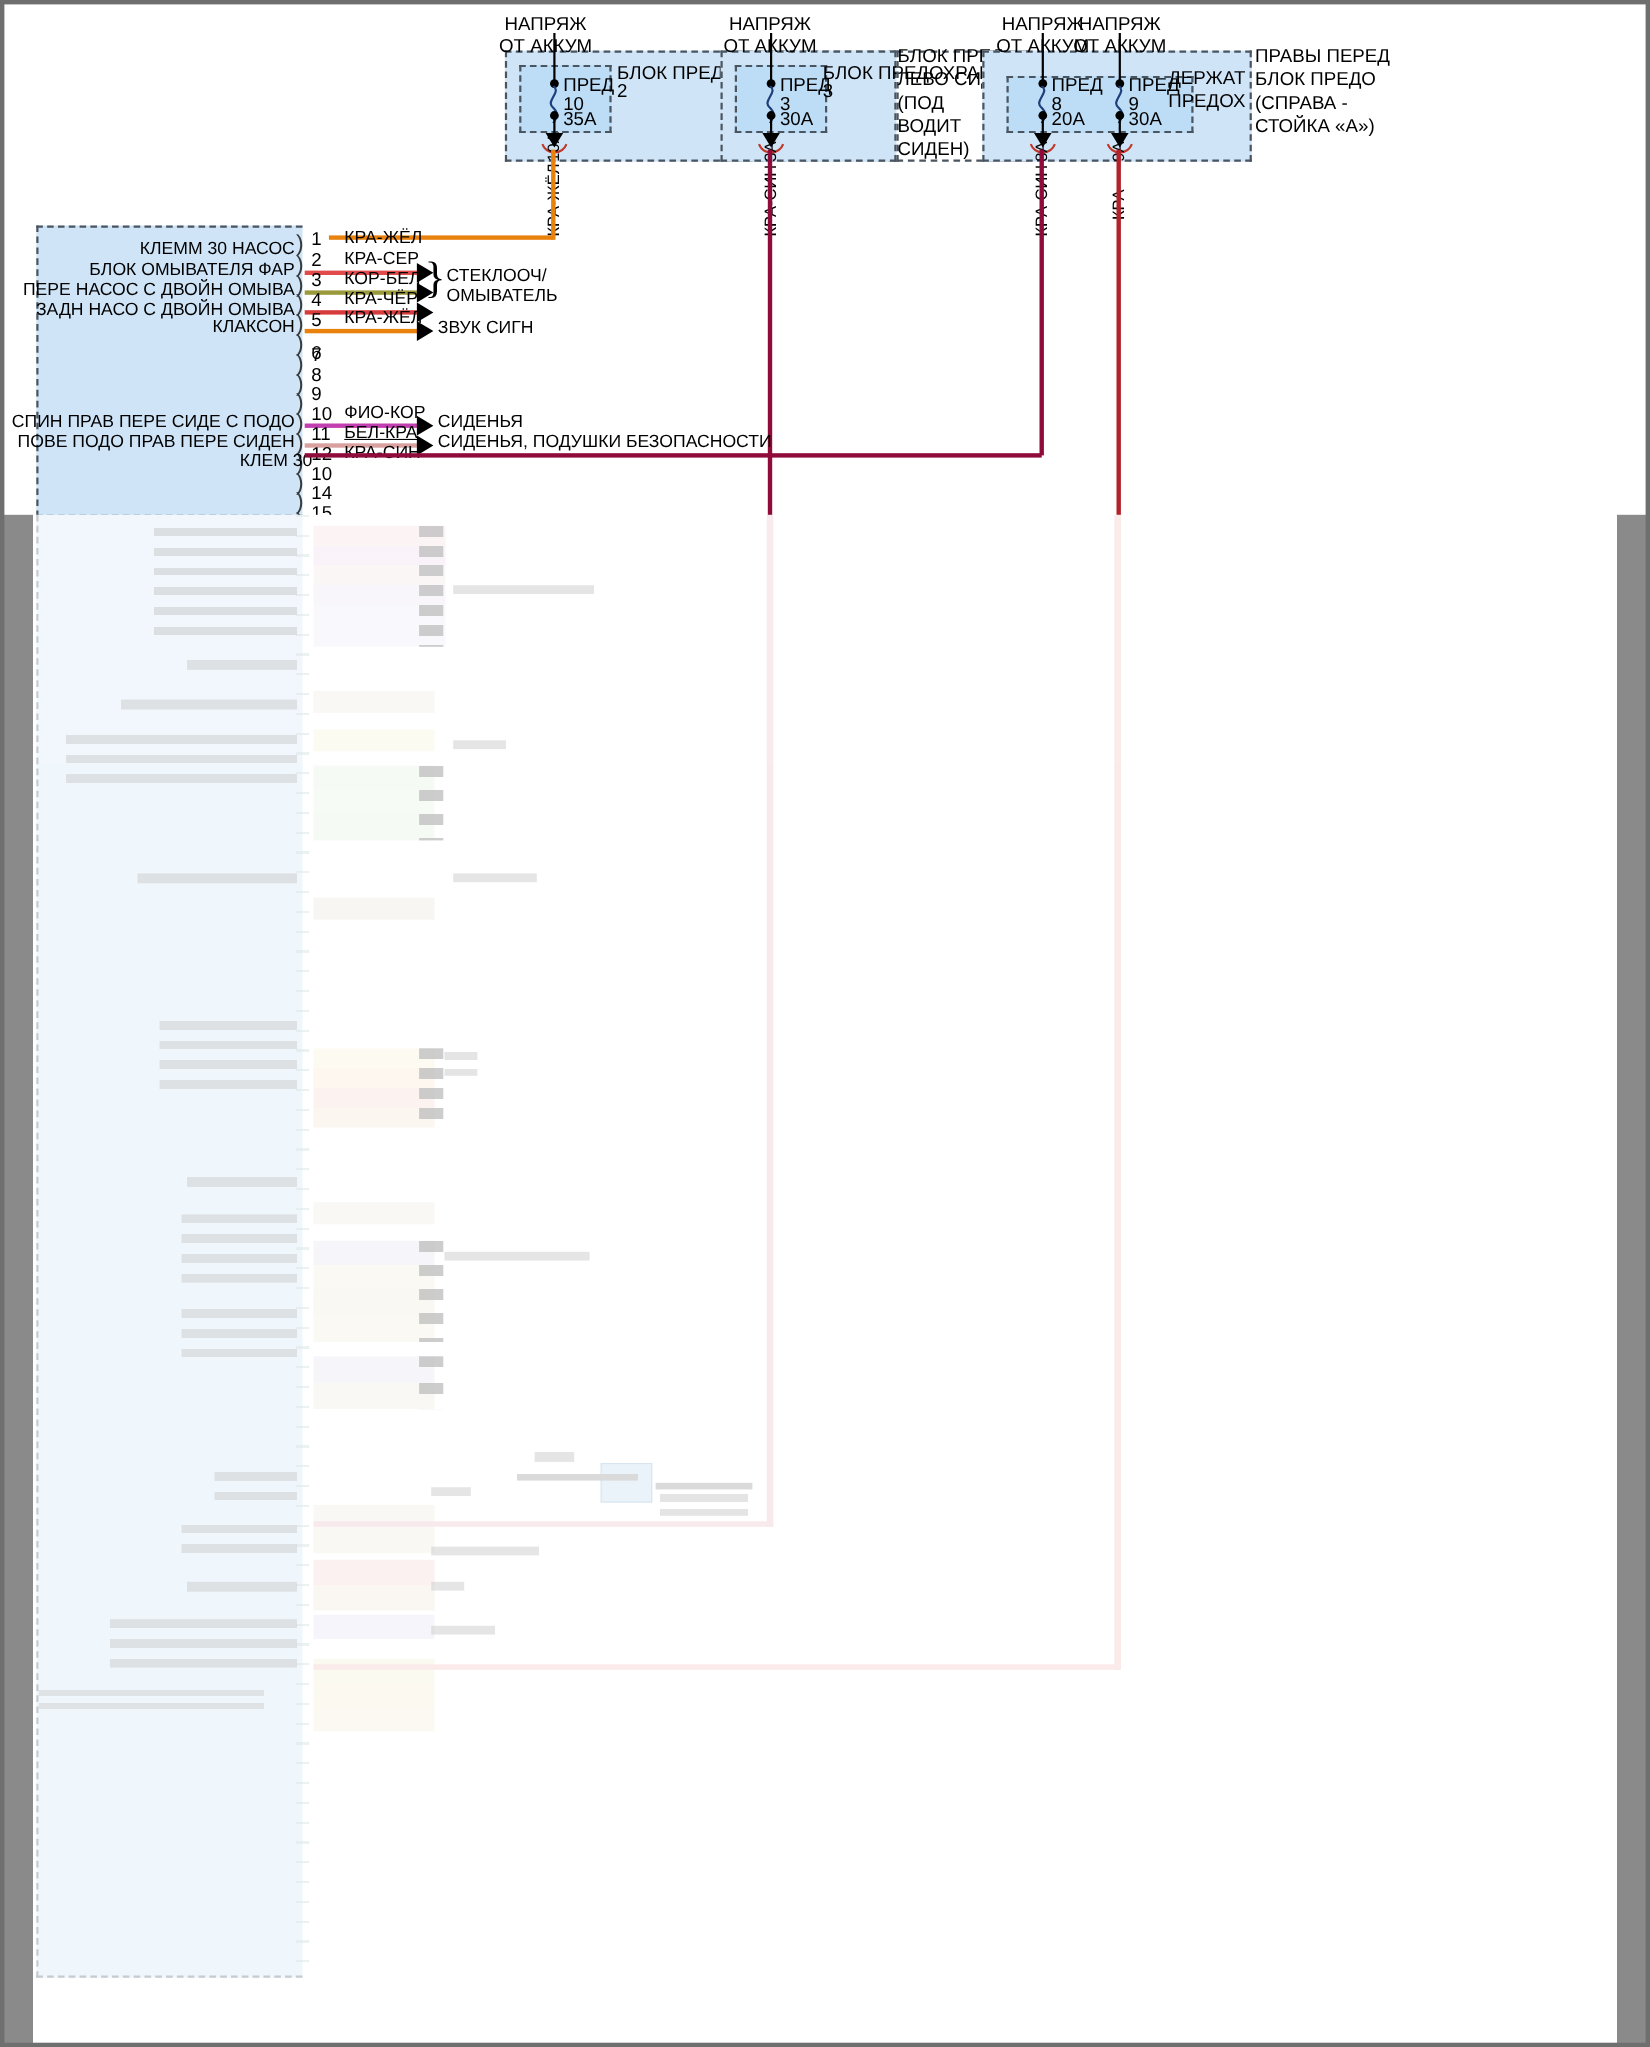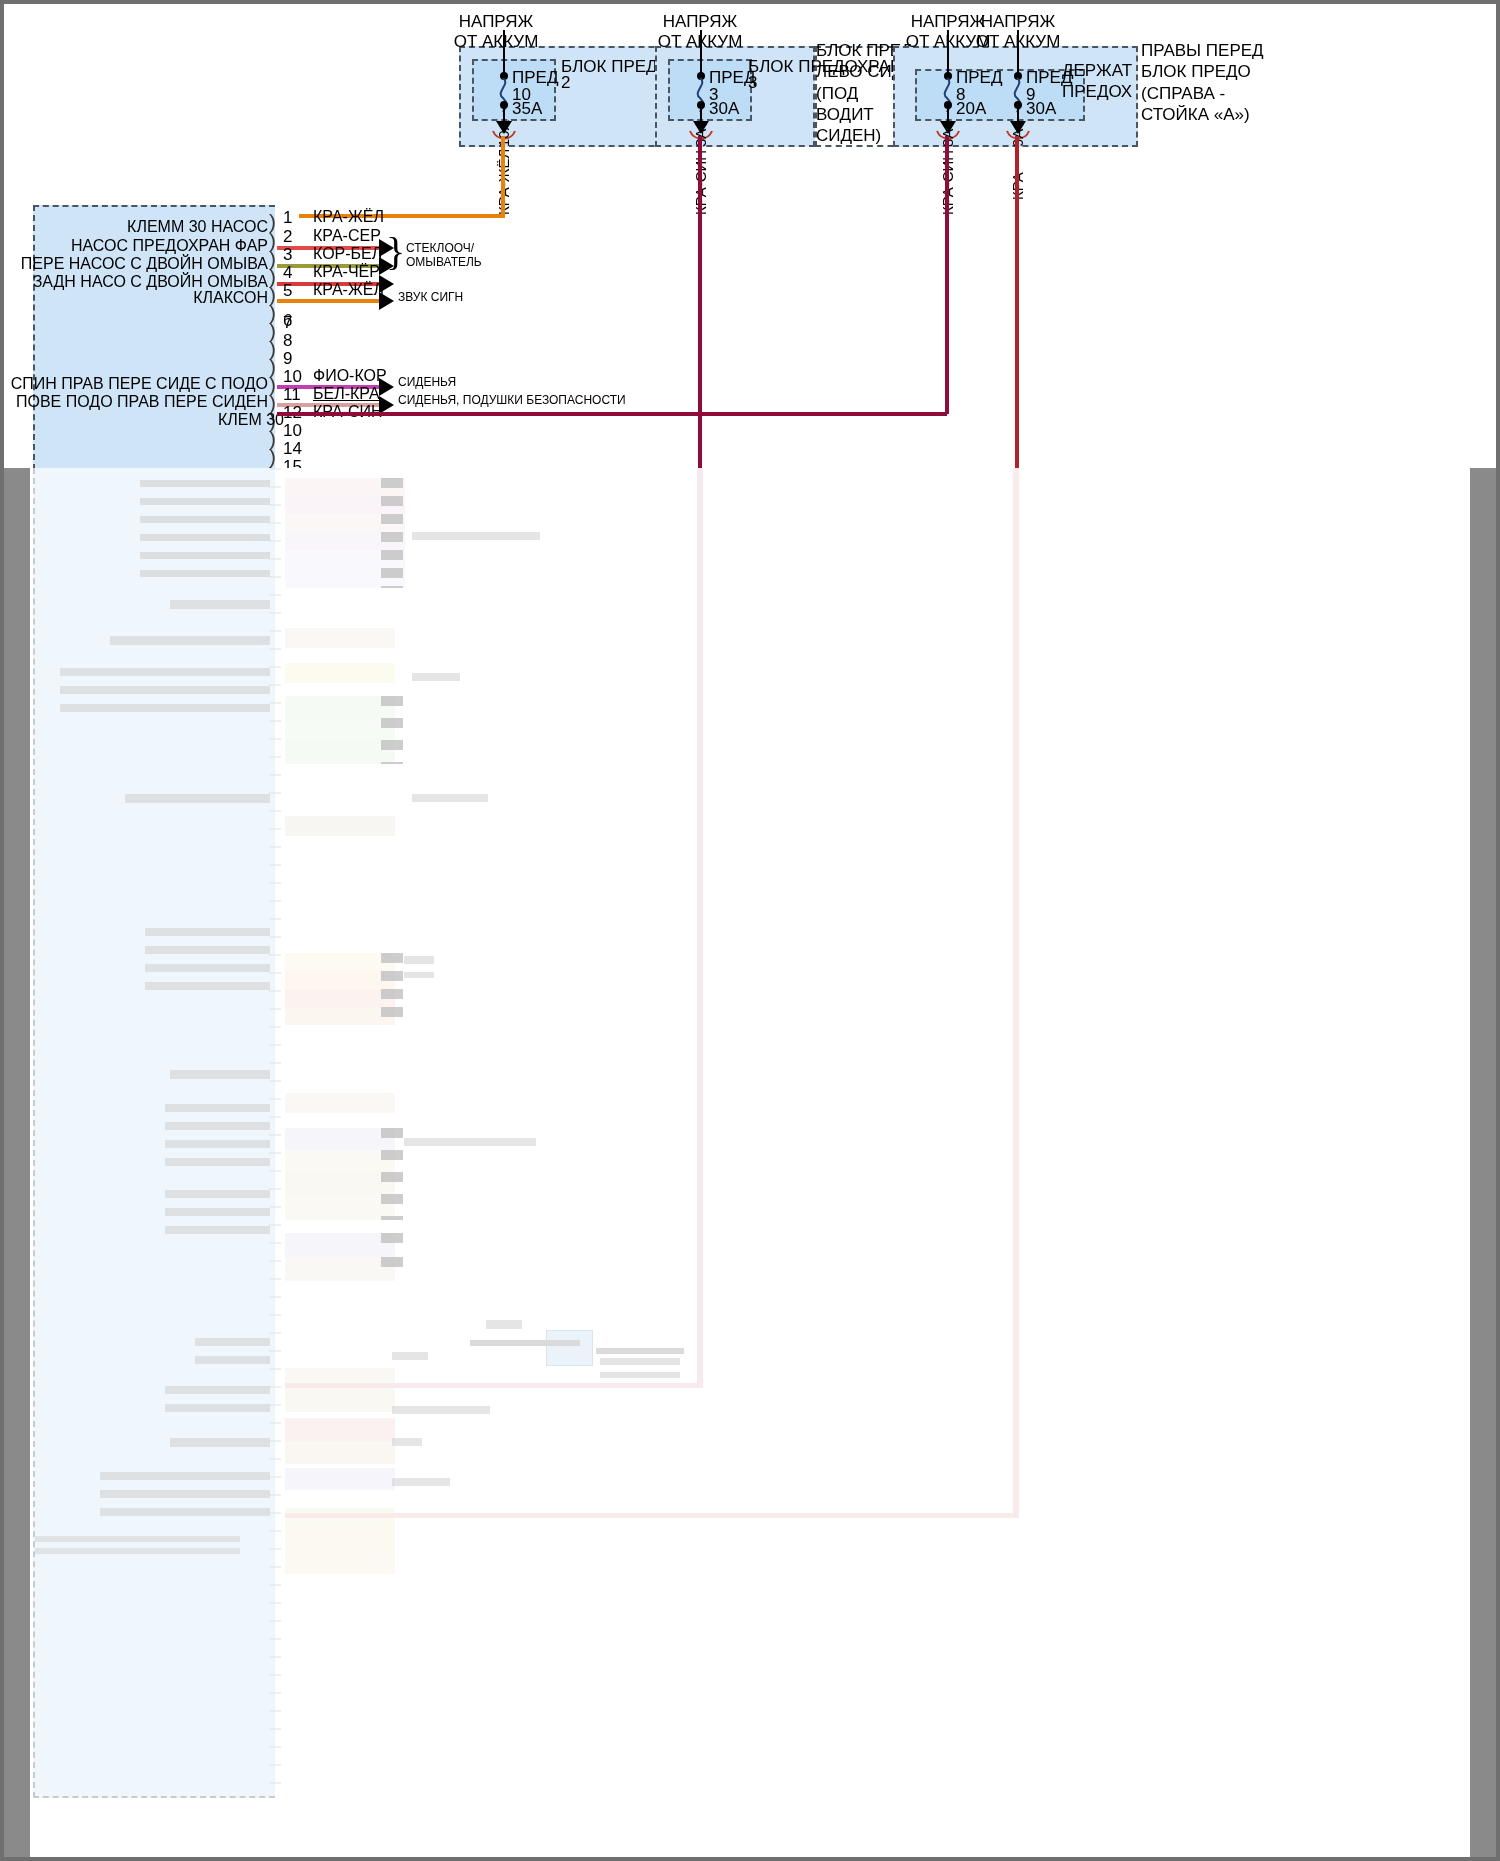--- a/index.html
+++ b/index.html
@@ -21,21 +21,21 @@
 
   
   .arrow{position:absolute;width:0;height:0;border-top:9px solid transparent;border-bottom:9px solid transparent;border-left:15px solid #000;}
   .arrdown{position:absolute;width:0;height:0;border-left:8px solid transparent;border-right:8px solid transparent;border-top:13px solid #000;}
 
   
   .pin{position:absolute;font-size:21px;color:#3a3a3a;line-height:1;}
   .pinnum{position:absolute;font-size:17px;color:#000;}
   .pinlbl{position:absolute;font-size:16px;color:#000;text-align:right;white-space:nowrap;}
   .wirelbl{position:absolute;font-size:16px;color:#000;white-space:nowrap;}
-  .destlbl{position:absolute;font-size:12px;color:#000;white-space:nowrap;}
+  .destlbl{position:absolute;font-size:16px;color:#000;white-space:nowrap;}
   .brace{position:absolute;font-size:40px;color:#000;font-family:"Liberation Serif",serif;}
 
   .fuselbl{position:absolute;font-size:17px;color:#000;white-space:pre;}
   .srclbl{position:absolute;font-size:17px;color:#000;text-align:center;white-space:pre;line-height:1.2;}
   .blocklbl{position:absolute;font-size:17px;color:#000;white-space:pre;line-height:1.25;}
 
   
   #faded{position:absolute;left:0;top:468px;width:1500px;height:1393px;overflow:hidden;
          background:#ffffff;}
   #faded .ghost{opacity:.30;filter:blur(0.4px);}
@@ -159,21 +159,21 @@
 
   <div class="dash fill" style="left:33px;top:205px;width:242px;height:265px;border-right:none;"></div>
 
   <div class="pinnum" style="left:283px;top:208px;">1</div>
   <div class="pin" style="left:269px;top:211px;">)</div>
   <div class="pinlbl" style="left:20px;top:218px;width:248px;">КЛЕММ 30 НАСОС</div>
   <div class="wirelbl" style="left:313px;top:208px;">КРА-ЖЁЛ</div>
 
   <div class="pinnum" style="left:283px;top:227px;">2</div>
   <div class="pin" style="left:269px;top:230px;">)</div>
-  <div class="pinlbl" style="left:20px;top:237px;width:248px;">НАСОС ПРЕДОХРАН ФАР</div>
+  <div class="pinlbl" style="left:20px;top:237px;width:248px;">БЛОК ОМЫВАТЕЛЯ ФАР</div>
   <div class="wirelbl" style="left:313px;top:227px;">КРА-СЕР</div>
   <div class="wire" style="left:277px;top:246px;width:103px;background:#e24b4b;"></div>
   <div class="arrow" style="left:379px;top:239px;"></div>
 
   <div class="pinnum" style="left:283px;top:245px;">3</div>
   <div class="pin" style="left:269px;top:248px;">)</div>
   <div class="pinlbl" style="left:20px;top:255px;width:248px;">ПЕРЕ НАСОС С ДВОЙН ОМЫВА</div>
   <div class="wirelbl" style="left:313px;top:245px;text-align:center;">КОР-БЕЛ</div>
   <div class="wire" style="left:277px;top:264px;width:103px;background:#9a9a3c;"></div>
   <div class="arrow" style="left:379px;top:257px;"></div>

